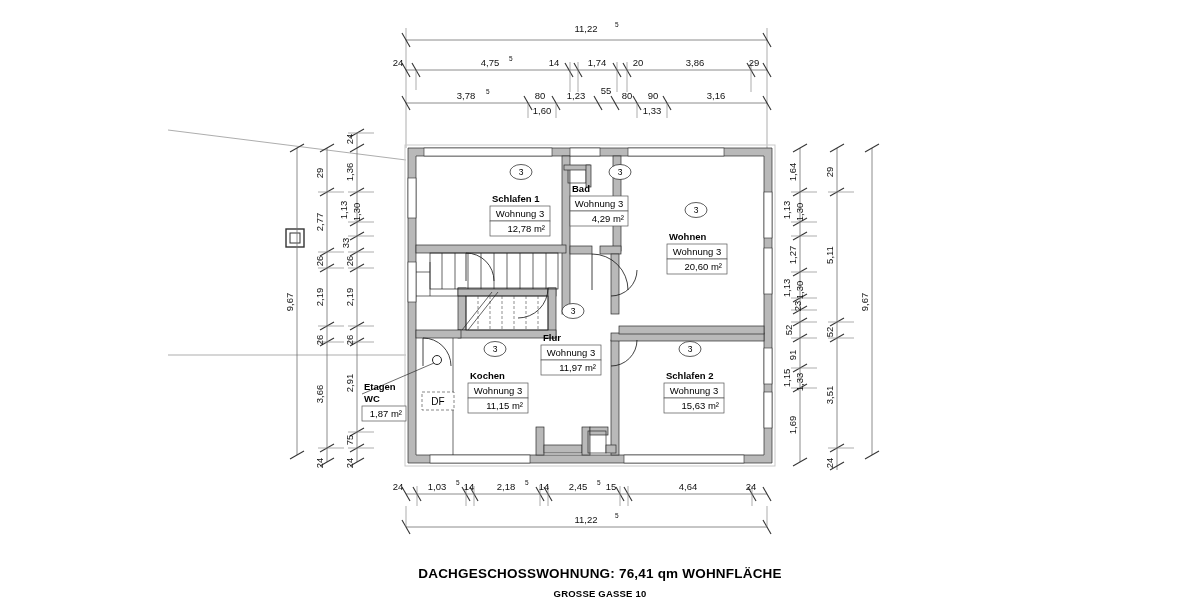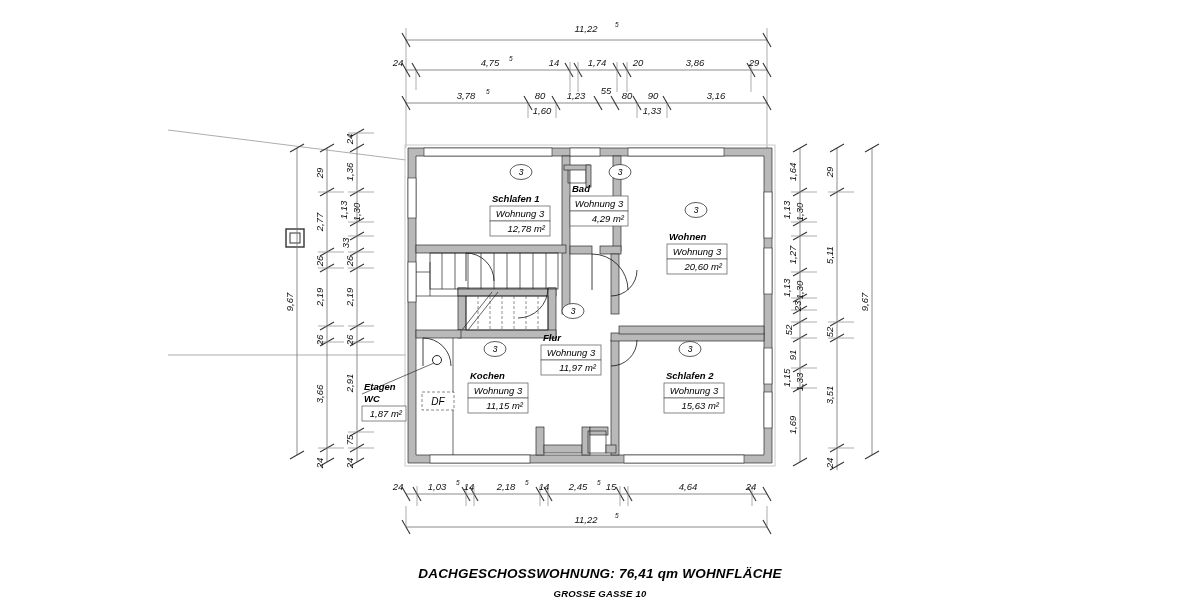--- a/index.html
+++ b/index.html
@@ -1,18 +1,18 @@
 <!DOCTYPE html>
 <html><head>
 <meta charset="utf-8">
 <style>
   html,body{margin:0;padding:0;background:#ffffff;}
   body{width:1200px;height:600px;overflow:hidden;
        font-family:"Liberation Sans","DejaVu Sans",sans-serif;color:#000;}
-  #stage{position:relative;width:1103px;height:600px;font-style:italic;}
+  #stage{position:relative;width:1103px;height:600px;}
   svg{position:absolute;left:0;top:0;}
   .dimtxt{font-family:"Liberation Sans","DejaVu Sans",sans-serif;font-size:9.5px;fill:#111;}
   .dimtxt.sup{font-size:6.5px;}
   .roomname{font-family:"Liberation Sans","DejaVu Sans",sans-serif;font-size:9.5px;font-weight:bold;fill:#000;}
   .roomcell{font-family:"Liberation Sans","DejaVu Sans",sans-serif;font-size:9.5px;fill:#000;}
   .circnum{font-family:"Liberation Sans","DejaVu Sans",sans-serif;font-size:8.5px;fill:#000;}
   .titlemain{font-family:"Liberation Sans","DejaVu Sans",sans-serif;font-size:13.5px;font-weight:bold;fill:#000;letter-spacing:.2px;}
   .titlesub{font-family:"Liberation Sans","DejaVu Sans",sans-serif;font-size:9.5px;font-weight:bold;fill:#000;letter-spacing:.2px;}
   .dfin{font-family:"Liberation Sans","DejaVu Sans",sans-serif;font-size:10px;fill:#000;}
   .dimline{stroke:#6f6f6f;stroke-width:.8;}

